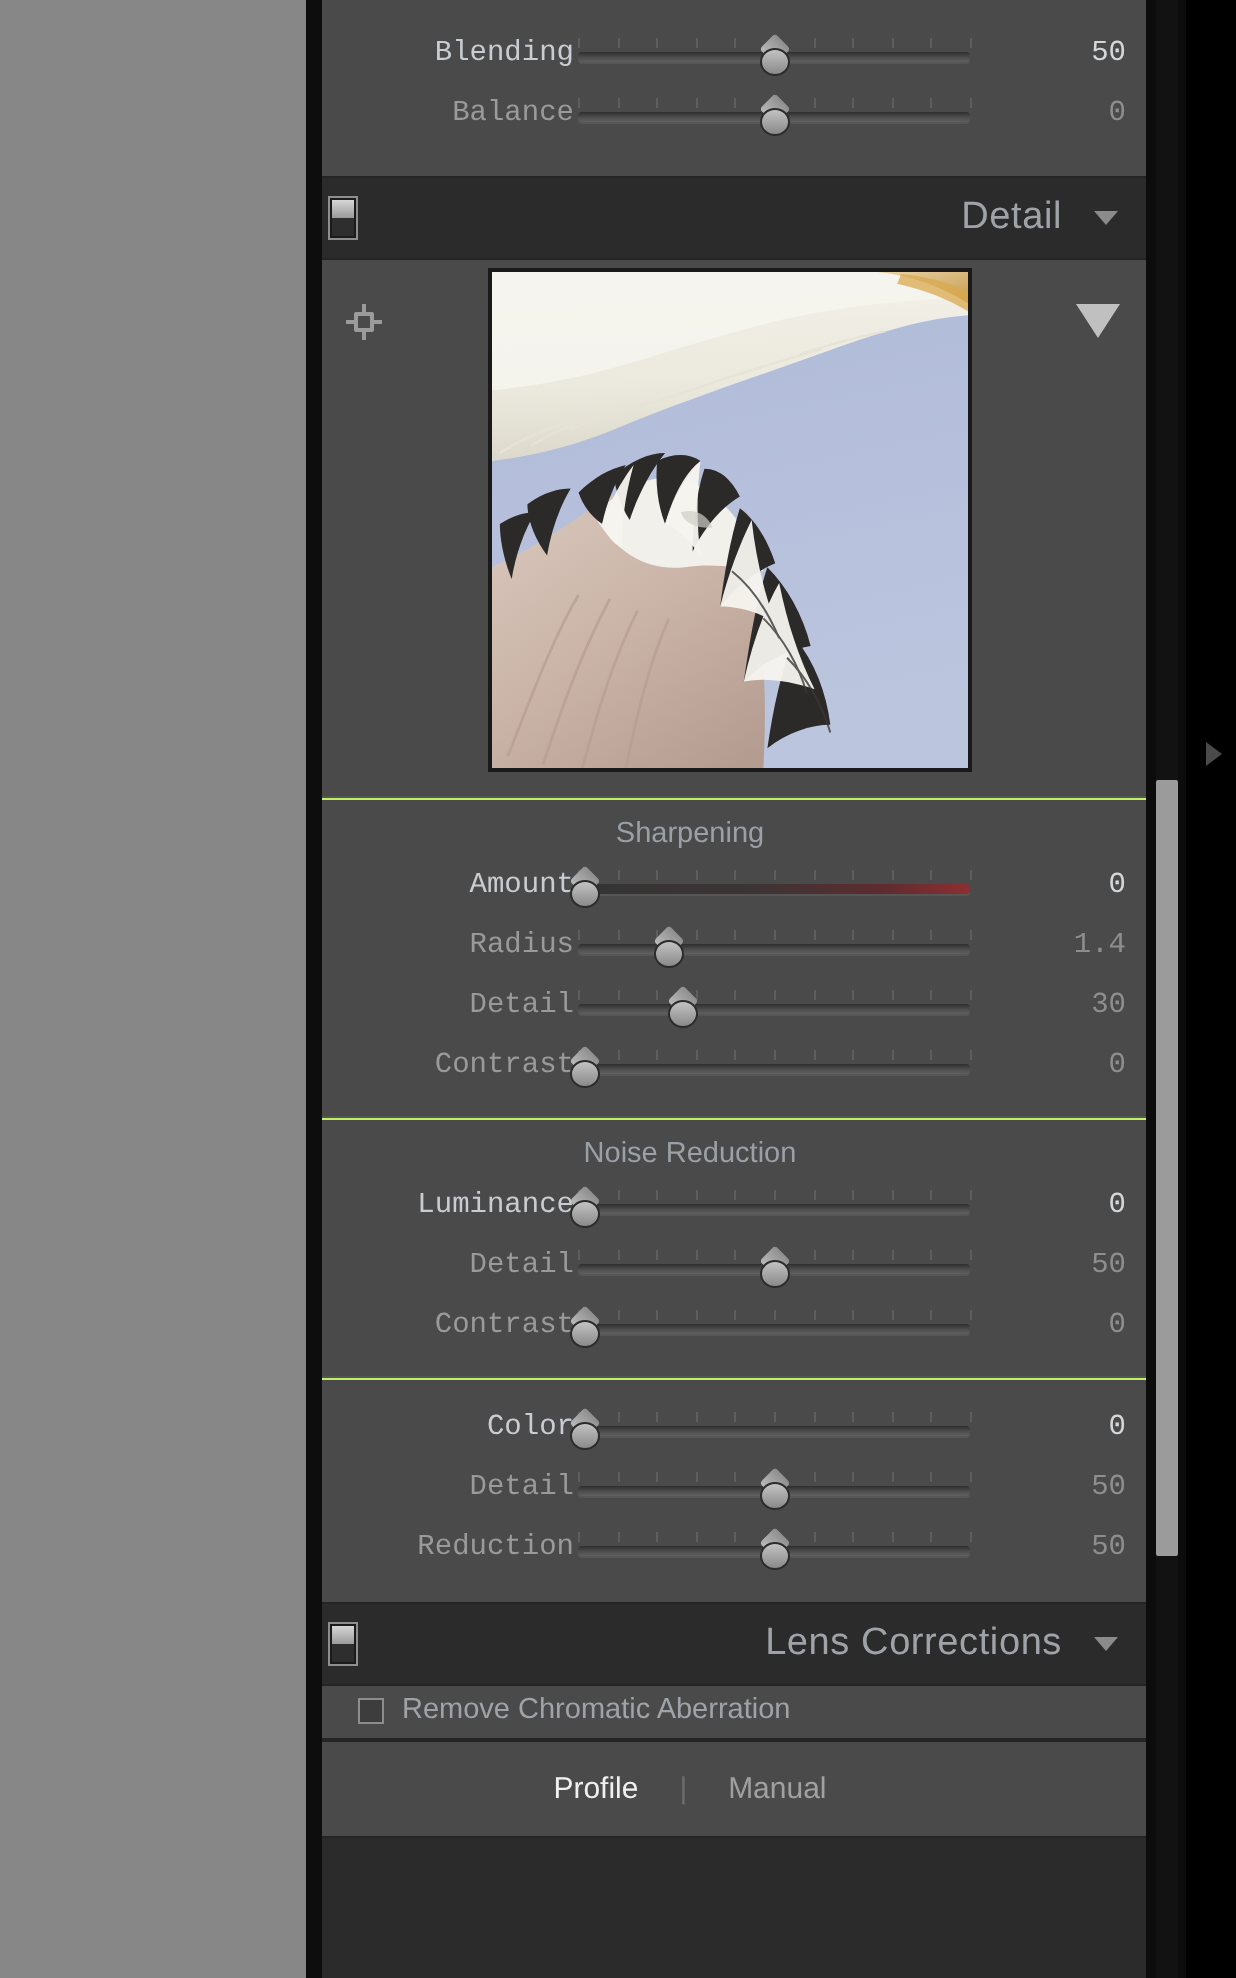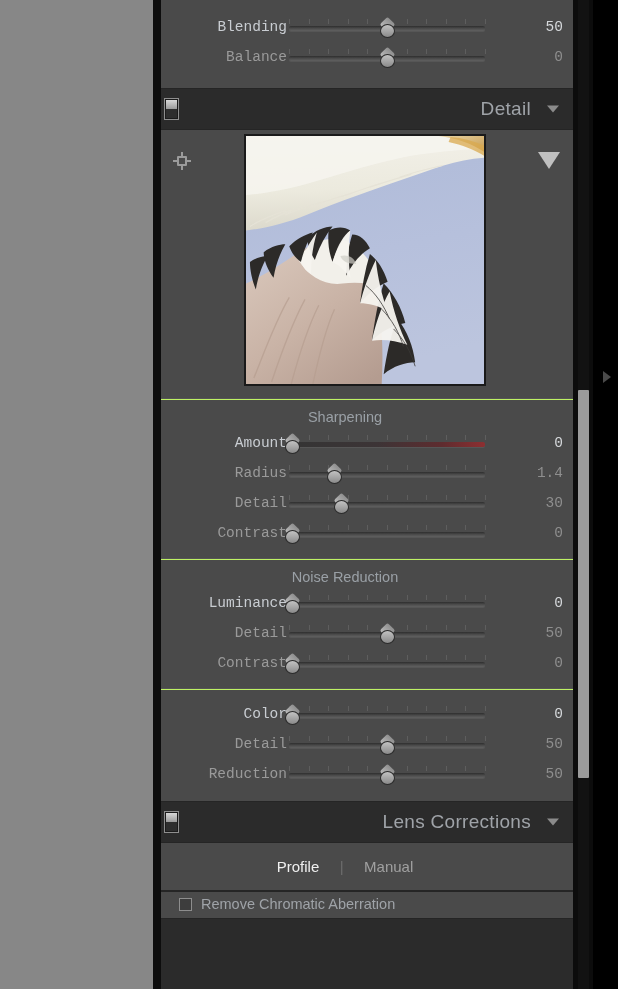--- a/index.html
+++ b/index.html
@@ -722,33 +722,33 @@
 
     <div class="panel-header">
       <div class="panel-switch">
         <div class="half-top"></div>
         <div class="half-bot"></div>
       </div>
       <div class="title">Lens Corrections</div>
       <div class="chevron"></div>
     </div>
 
+    <div class="panel-body cb-row">
+      <div class="cb-box"></div>
+      <div class="cb-label">Remove Chromatic Aberration</div>
+    </div>
+
     <div class="panel-body tabs-row">
       <div class="tabs-inner">
         <span class="tab active">Profile</span>
         <span class="tab-sep">|</span>
         <span class="tab">Manual</span>
       </div>
     </div>
 
-    <div class="panel-body cb-row">
-      <div class="cb-box"></div>
-      <div class="cb-label">Remove Chromatic Aberration</div>
-    </div>
-
   </div>
 
   <div class="scroll-gutter"></div>
   <div class="scroll-track"></div>
   <div class="scroll-thumb" style="top: 390px; height: 388px;"></div>
   <div class="far-right"></div>
   <div class="expand-arrow"></div>
 
 </div>
 

